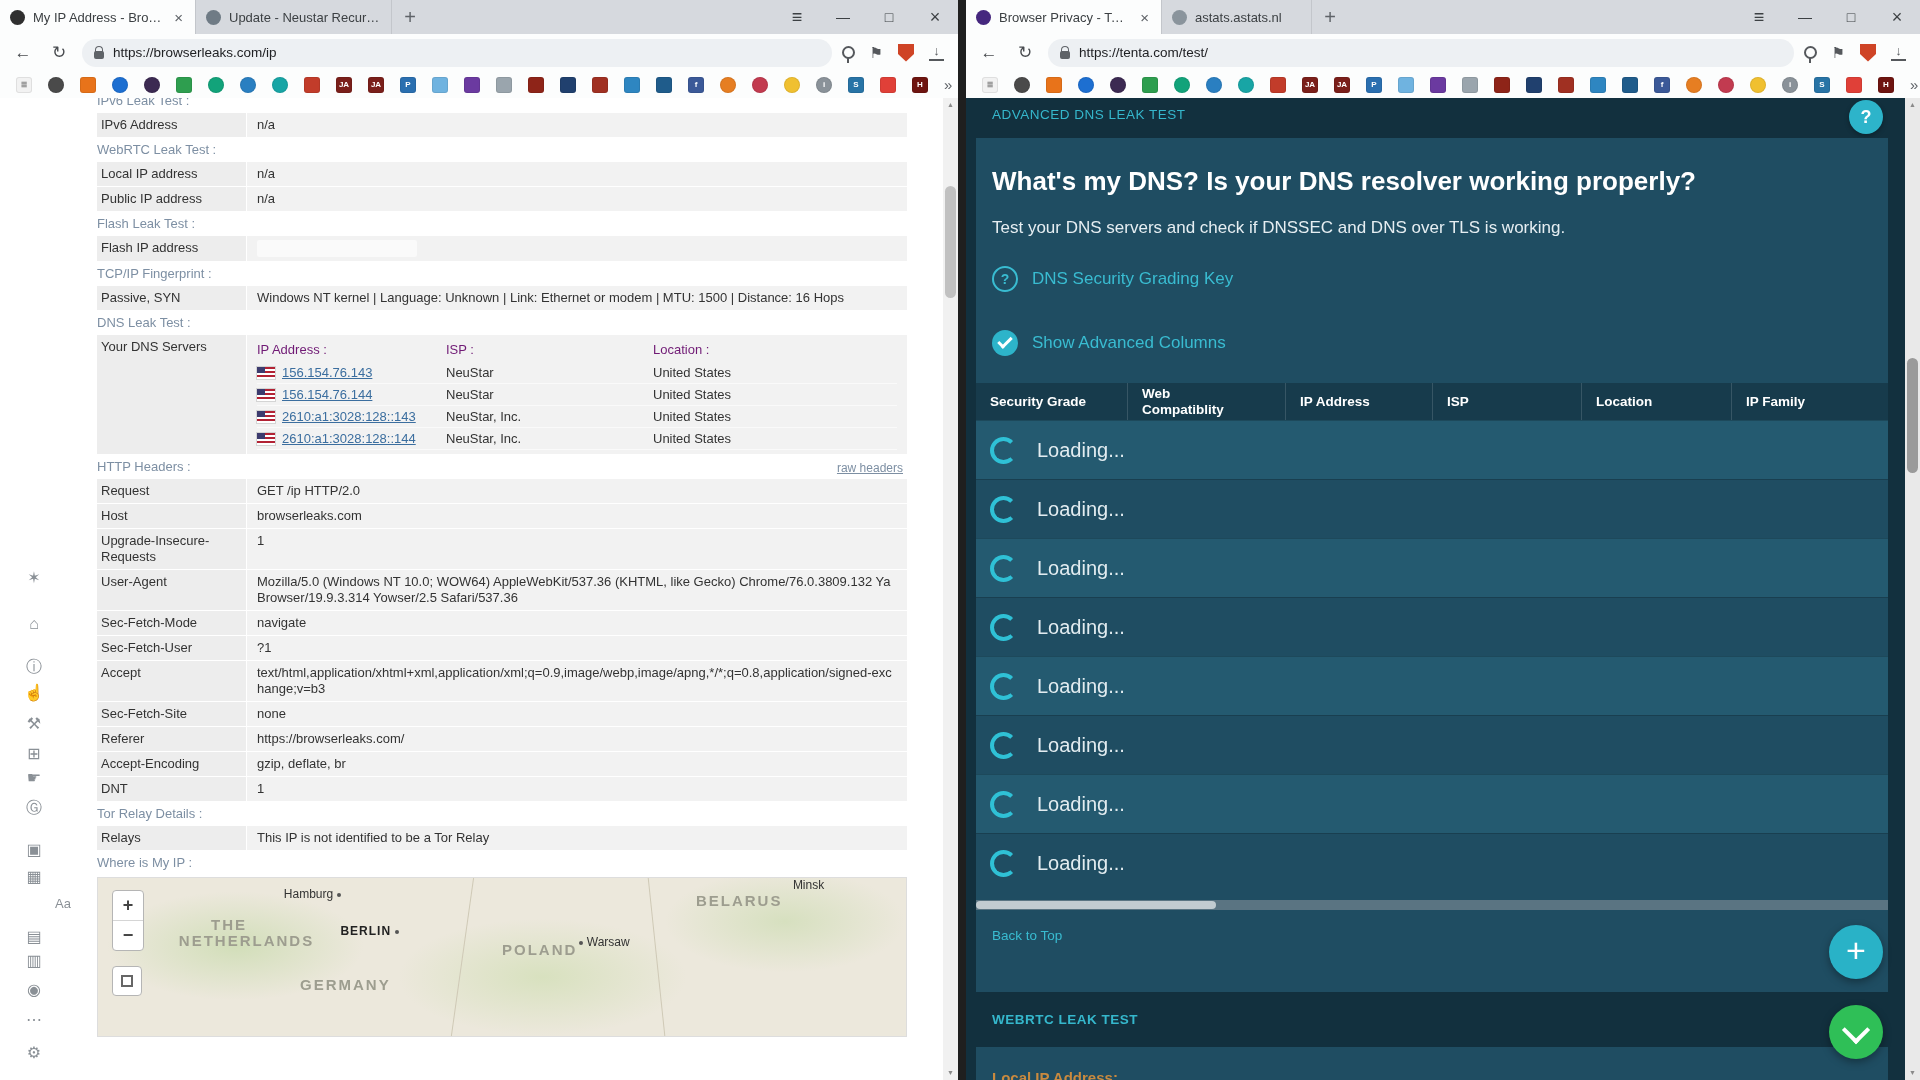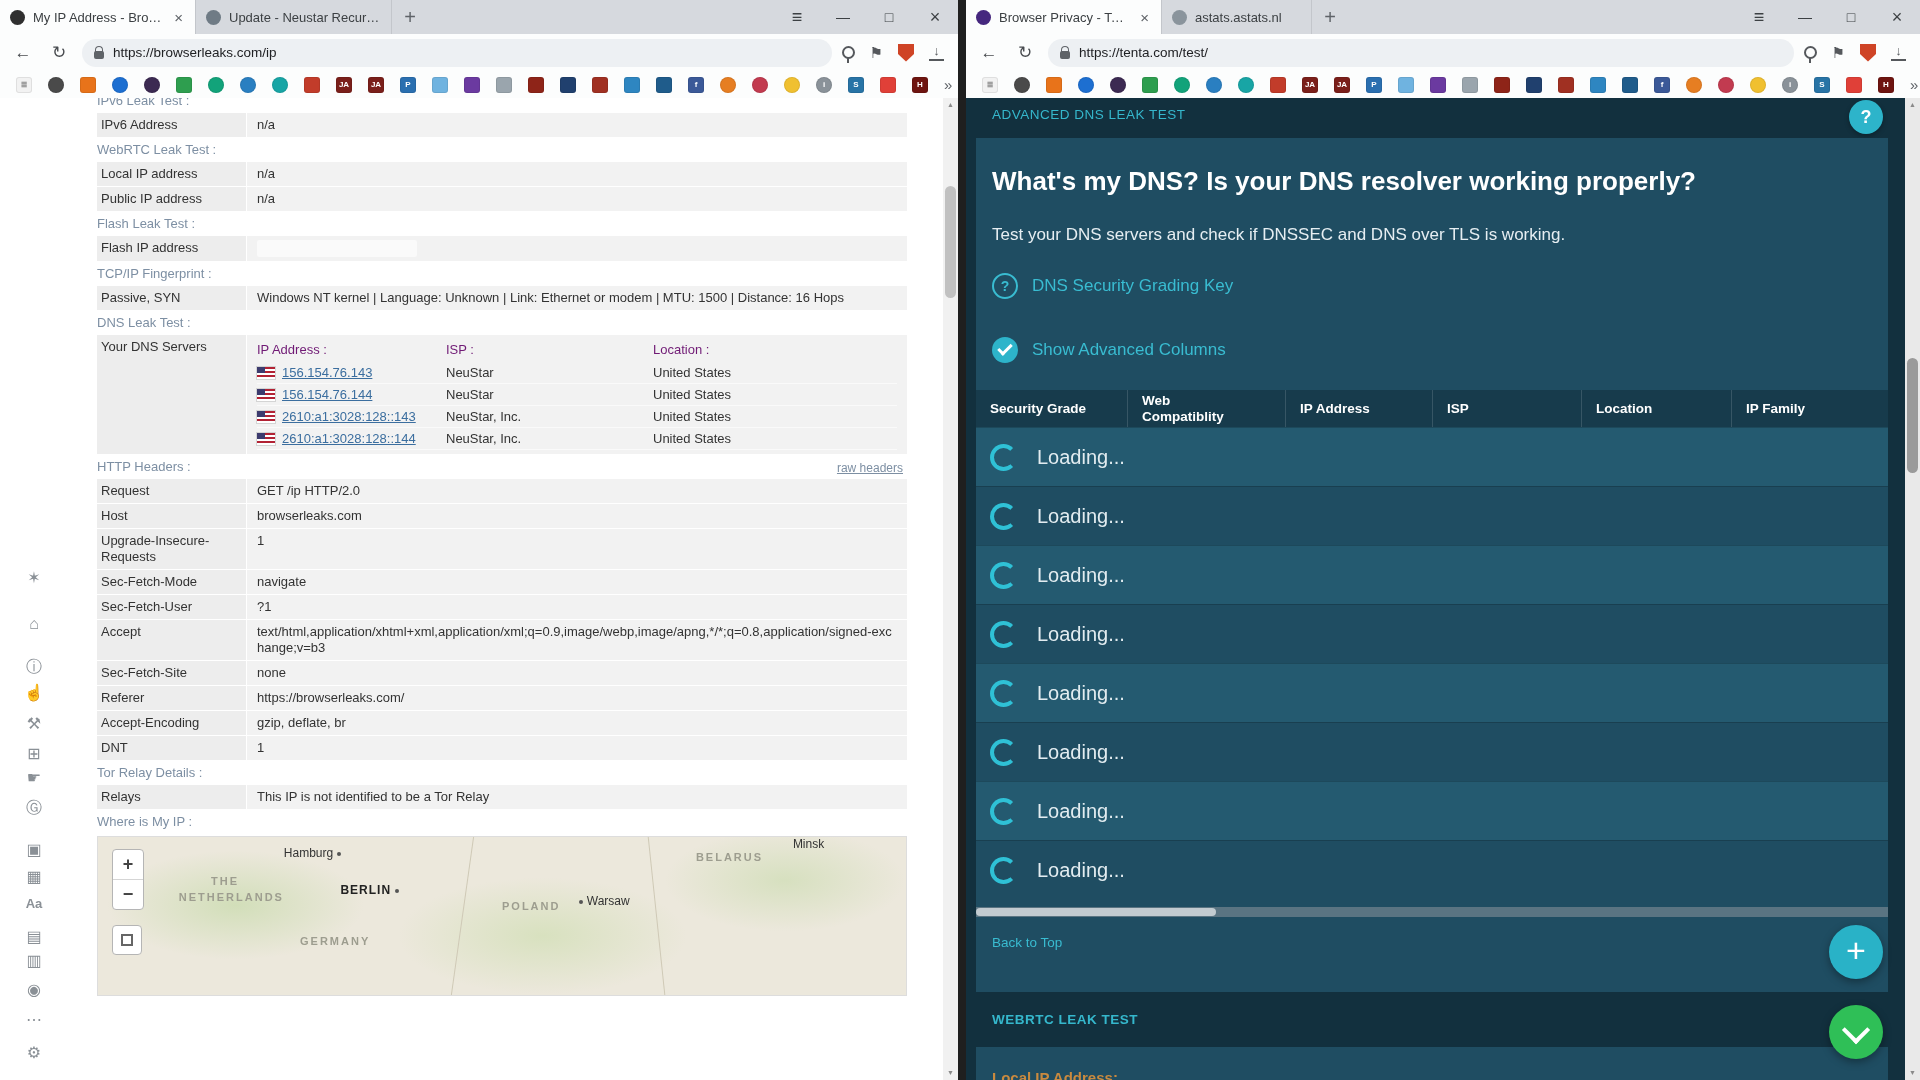--- a/index.html
+++ b/index.html
@@ -62,38 +62,38 @@
   
   .map{position:relative;margin-top:2px;width:810px;height:160px;background:#ece8dc;overflow:hidden;border:1px solid #ddd;box-sizing:border-box}
   .mpatch{position:absolute;pointer-events:none}
   .mp1{left:1%;top:8%;width:32%;height:70%;background:radial-gradient(ellipse at center,rgba(188,214,156,.55),rgba(188,214,156,0) 70%)}
   .mp2{left:37%;top:25%;width:36%;height:75%;background:radial-gradient(ellipse at center,rgba(196,218,162,.5),rgba(196,218,162,0) 70%)}
   .mp3{left:70%;top:-5%;width:30%;height:65%;background:radial-gradient(ellipse at center,rgba(188,214,156,.45),rgba(188,214,156,0) 70%)}
   .mb{position:absolute;top:-10%;width:1px;height:120%;background:#cfc9b6}
   .mb1{left:45%;transform:rotate(8deg)}
   .mb2{left:69%;transform:rotate(-6deg)}
   .ml{position:absolute;white-space:nowrap}
-  .ml.country{color:#9d9d8f;letter-spacing:2px;font-size:11px;font-weight:bold}
+  .ml.country{color:#9d9d8f;letter-spacing:2px;font-size:15px;font-weight:bold}
   .ml.city{color:#333;font-size:12px}
   .ml.citycap{color:#222;font-size:12px;font-weight:bold;letter-spacing:1px}
   .ml.dot-right::after{content:"";display:inline-block;width:4px;height:4px;border-radius:50%;background:#555;margin-left:4px;vertical-align:middle}
   .ml.dot-left::before{content:"";display:inline-block;width:4px;height:4px;border-radius:50%;background:#555;margin-right:4px;vertical-align:middle}
   .map-zoom{position:absolute;left:14px;top:12px;width:30px;border:1px solid #b5b5b5;border-radius:4px;overflow:hidden;background:#fff}
   .map-zoom .zbtn{height:29px;line-height:29px;text-align:center;font-size:18px;font-weight:bold;color:#444}
   .map-zoom .zbtn:first-child{border-bottom:1px solid #d5d5d5}
   .map-fs{position:absolute;left:14px;top:88px;width:30px;height:30px;background:#fff;border:1px solid #b5b5b5;border-radius:4px;box-sizing:border-box}
   .map-fs::after{content:"";position:absolute;left:8px;top:8px;width:12px;height:12px;border:2px solid #666;box-sizing:border-box}
 
   
   .tenta-page{position:absolute;left:0;top:98px;width:939px;height:982px;background:#12303e;overflow:hidden;color:#fff}
   .adv-title{position:absolute;left:26px;top:9px;font-size:13.5px;font-weight:normal;letter-spacing:.5px;color:#35b7cc}
   .help-fab{position:absolute;right:22px;top:2px;width:34px;height:34px;border-radius:50%;background:#2db4ca;color:#fff;font-size:18px;font-weight:bold;text-align:center;line-height:34px;box-shadow:0 2px 5px rgba(0,0,0,.3)}
   .panel{position:absolute;left:10px;right:17px;top:40px;height:854px;background:#1f4d62}
   .panel-heading{margin:28px 16px 0;font-size:26px;line-height:30px;font-weight:bold;color:#fff}
-  .panel-sub{margin:29px 16px 0;font-size:17px;line-height:20px;color:#e6eef2}
+  .panel-sub{margin:22px 16px 0;font-size:17px;line-height:20px;color:#e6eef2}
   .link-row{margin:28px 16px 0;display:flex;align-items:center;gap:14px;color:#39bcd1;font-size:17px;height:26px}
   .link-row.adv{margin-top:38px}
   .qcircle{width:22px;height:22px;border:2px solid #39bcd1;border-radius:50%;color:#39bcd1;text-align:center;line-height:22px;font-weight:bold;font-size:14px;flex:0 0 auto}
   .checkcircle{width:26px;height:26px;background:#2db4ca;border-radius:50%;position:relative;flex:0 0 auto}
   .checkcircle::after{content:"";position:absolute;left:6px;top:7px;width:11px;height:5px;border-left:3px solid #fff;border-bottom:3px solid #fff;transform:rotate(-45deg)}
   .ttable{margin-top:27px}
   .thead{display:grid;grid-template-columns:152px 158px 147px 149px 150px 1fr;background:#173b4c;height:37px;align-items:stretch;font-size:13.5px;font-weight:bold}
   .th{padding:0 14px;border-right:1px solid rgba(255,255,255,.14);display:flex;align-items:center;box-sizing:border-box}
   .th:last-child{border-right:none}
   .th:nth-child(2) span{max-width:92px;display:inline-block;line-height:16px}
@@ -189,21 +189,21 @@
         <div class="bl-side-icon" style="top: 470px;">✶</div>
         <div class="bl-side-icon" style="top: 517px;">⌂</div>
         <div class="bl-side-icon" style="top: 559px;">ⓘ</div>
         <div class="bl-side-icon" style="top: 585px;">☝</div>
         <div class="bl-side-icon" style="top: 616px;">⚒</div>
         <div class="bl-side-icon" style="top: 646px;">⊞</div>
         <div class="bl-side-icon" style="top: 670px;">☛</div>
         <div class="bl-side-icon" style="top: 700px;">Ⓖ</div>
         <div class="bl-side-icon" style="top: 742px;">▣</div>
         <div class="bl-side-icon" style="top: 769px;">▦</div>
-        <div class="bl-side-icon" style="top: 798px; font-size: 13px; font-weight: bold;">Aa</div>
+        <div class="bl-side-icon" style="top: 798px; font-size: 13px; font-weight: normal; margin-left: 29px;">Aa</div>
         <div class="bl-side-icon" style="top: 829px;">▤</div>
         <div class="bl-side-icon" style="top: 853px;">▥</div>
         <div class="bl-side-icon" style="top: 882px;">◉</div>
         <div class="bl-side-icon" style="top: 912px;">⋯</div>
         <div class="bl-side-icon" style="top: 945px;">⚙</div>
       </div>
     <div class="bl-table" id="bl-table">
         <div class="sec"><span>IPv6 Leak Test :</span></div>
         <div class="kv">
           <div class="k">IPv6 Address</div>
@@ -278,20 +278,24 @@
           <div class="k">Request</div>
           <div class="v">GET /ip HTTP/2.0</div>
         </div>
         <div class="kv">
           <div class="k">Host</div>
           <div class="v">browserleaks.com</div>
         </div>
         <div class="kv">
           <div class="k">Upgrade-Insecure-Requests</div>
           <div class="v">1</div>
+        </div>
+        <div class="kv">
+          <div class="k">User-Agent</div>
+          <div class="v">Mozilla/5.0 (Windows NT 10.0; WOW64) AppleWebKit/537.36 (KHTML, like Gecko) Chrome/76.0.3809.132 YaBrowser/19.9.3.314 Yowser/2.5 Safari/537.36</div>
         </div>
         <div class="kv">
           <div class="k">Sec-Fetch-Mode</div>
           <div class="v">navigate</div>
         </div>
         <div class="kv">
           <div class="k">Sec-Fetch-User</div>
           <div class="v">?1</div>
         </div>
         <div class="kv">

